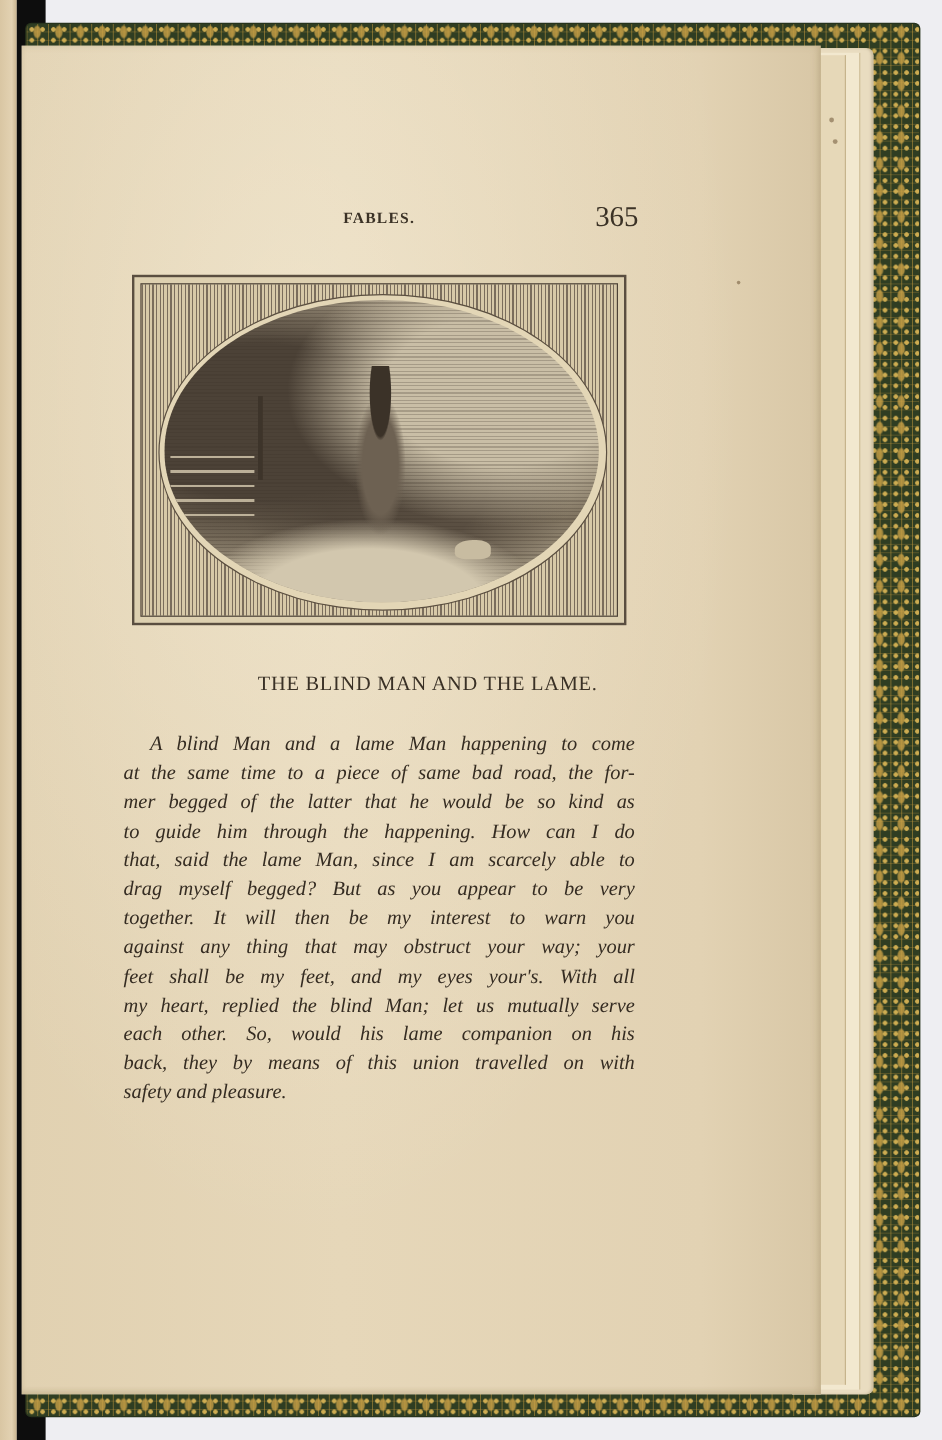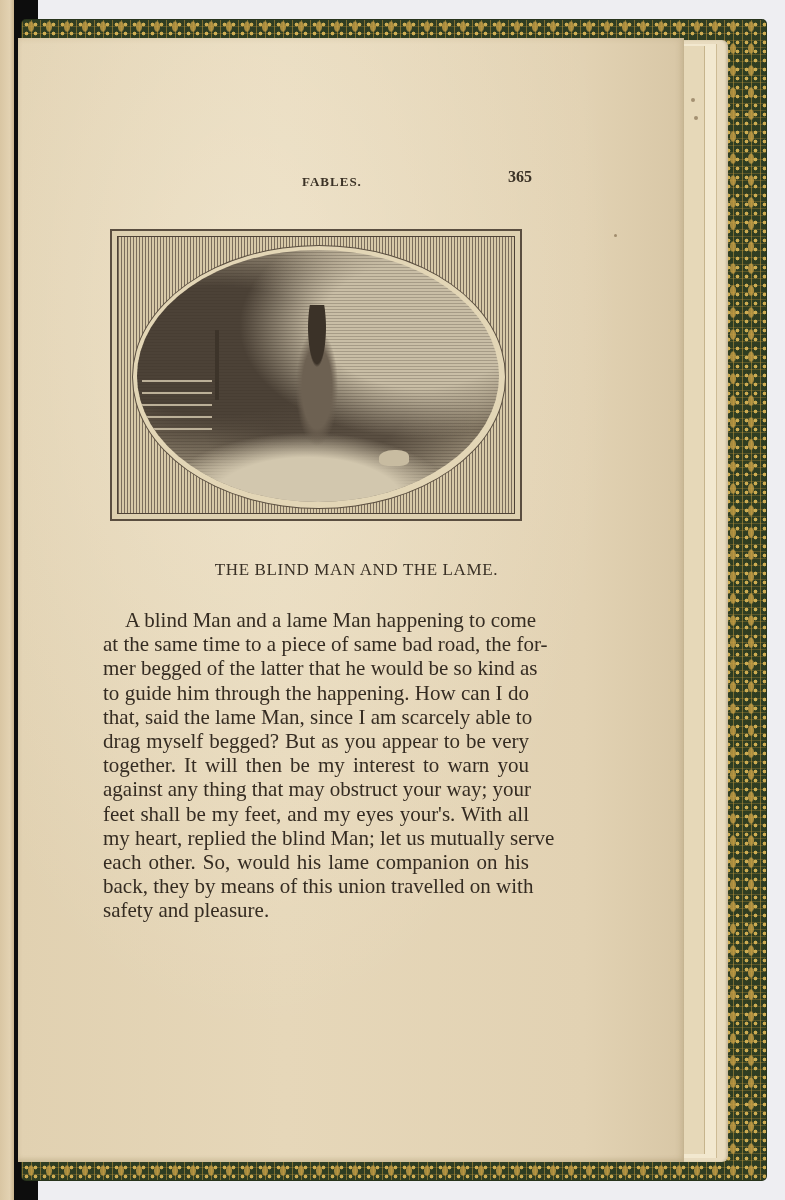--- a/index.html
+++ b/index.html
@@ -52,24 +52,24 @@
       linear-gradient(90deg,#e1d1b1 0%,#e6d7b9 40%,#e2d2b3 85%,#d8c7a6 100%);
     box-shadow:inset -3px 0 6px rgba(130,105,60,.18), inset 0 -3px 4px rgba(130,105,60,.15);
   }
   .foxing { position:absolute; width:4px; height:4px; border-radius:50%; background:rgba(110,85,55,.55); }
 
   .running-head {
     position:absolute; left:286px; top:170px; width:246px; height:22px;
     color:#3b3226;
   }
   .running-title {
-    position:absolute; left:16px; top:4px; font-size:13px; font-weight:bold; letter-spacing:1px;
+    position:absolute; left:0; top:4px; font-size:13px; font-weight:bold; letter-spacing:1px;
   }
   .page-number {
-    position:absolute; right:0; top:-2px; font-size:16px;font-weight:bold;
+    position:absolute; right:0; top:-2px; font-size:24px;
   }
 
   
   .woodcut-frame {
     position:absolute; left:110px; top:229px; width:412px; height:292px;
     border:2px solid #5a4e40;
     box-sizing:border-box; background:#ddd0b0;
   }
   .woodcut-frame-inner {
     position:absolute; left:5px; top:5px; right:5px; bottom:5px;
@@ -117,22 +117,23 @@
     border-radius:50% 40% 30% 30%; background:#cbbf a5;
     background:#c8bca1;
   }
 
   .fable-title {
     position:absolute; left:138px; top:560px; width:360px; text-align:right;
     font-size:17px; letter-spacing:.6px; color:#3a3126;
   }
   .fable-body {
     position:absolute; left:103px; top:608px; width:426px;
-    font-size:21px; line-height:24.2px; color:#352c22;
+    font-size:17px; line-height:24.2px; color:#352c22;
     text-align:justify;
+    font-style:italic;
   }
   .fable-line { display:block; text-align:justify; text-align-last:justify; white-space:nowrap; }
   .fable-line.last { text-align-last:left; }
   .fable-line.indent { padding-left:22px; }
 </style>
 </head>
 <body>
 
 <div class="left-page"></div>
 <div class="spine-dark"></div>

